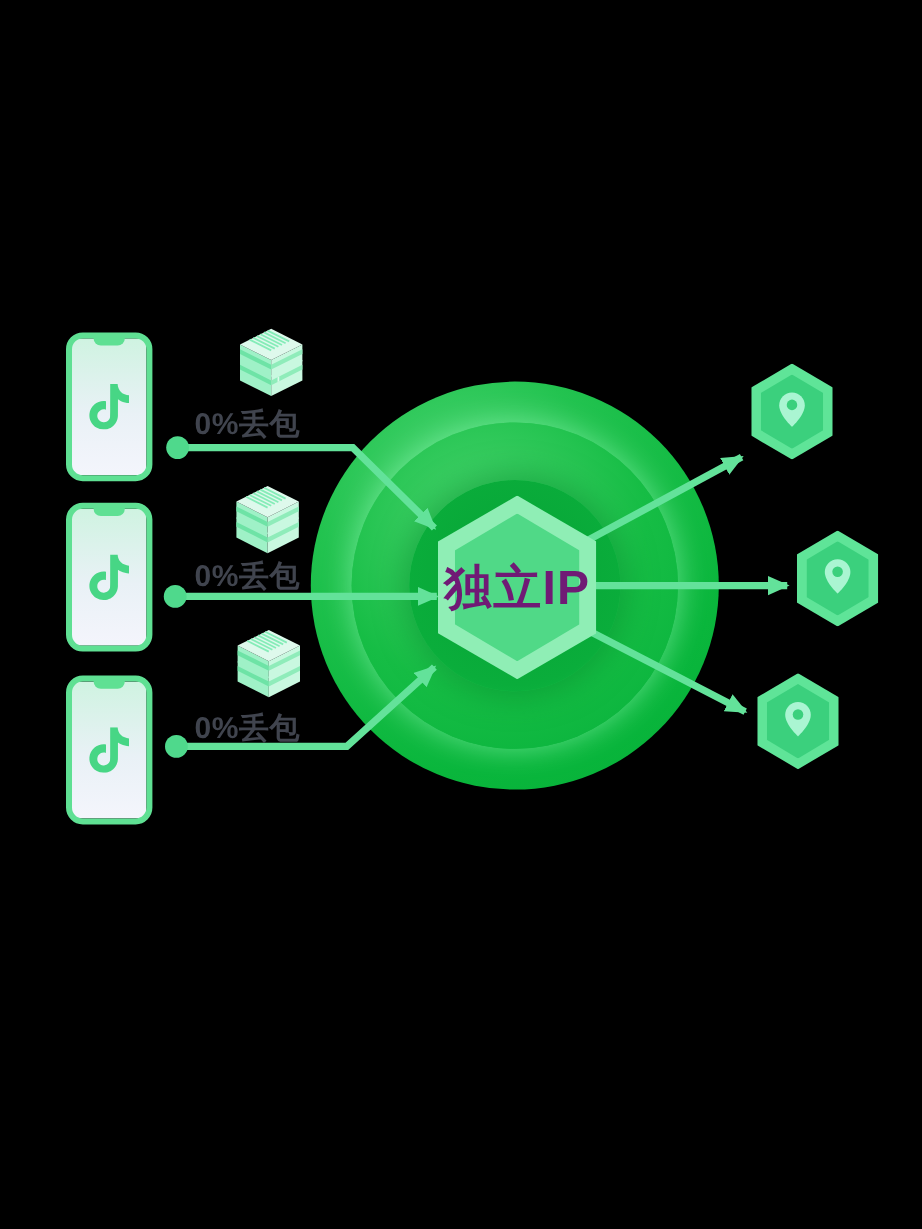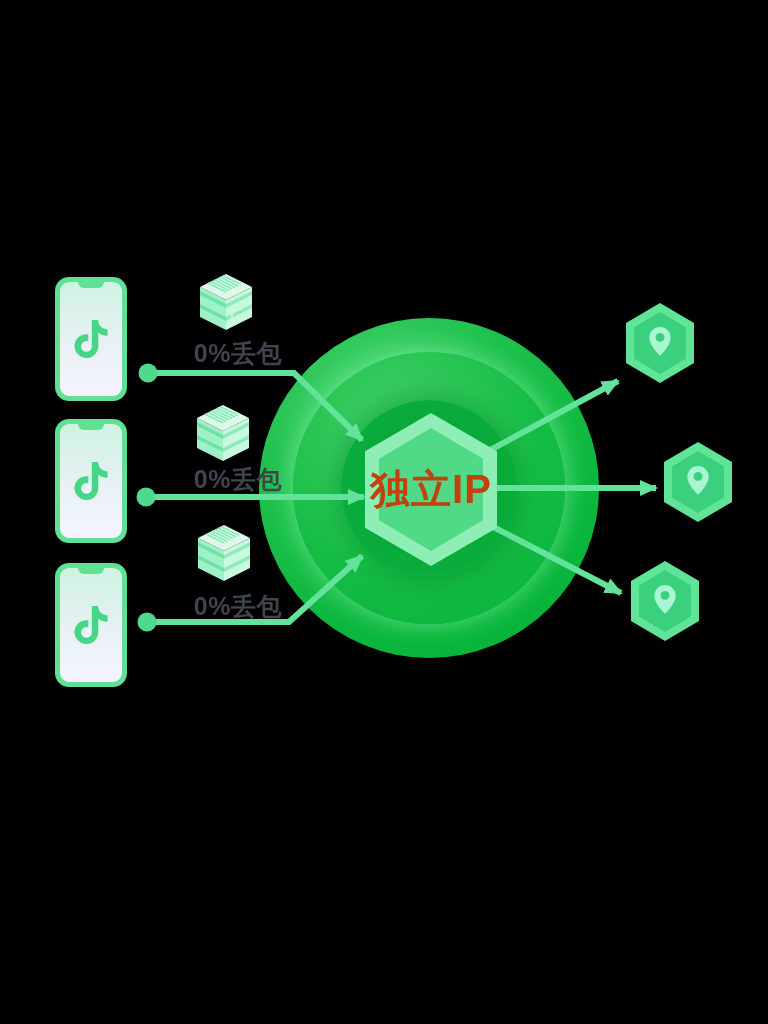--- a/index.html
+++ b/index.html
@@ -32,33 +32,33 @@
   .phone2 { left: 55px; top: 419px; }
   .phone3 { left: 55px; top: 563px; }
 
   
   .server { width: 64px; height: 60px; z-index: 3; }
   .server1 { left: 194px; top: 273px; }
   .server2 { left: 191px; top: 404px; }
   .server3 { left: 192px; top: 524px; }
 
   
-  .pl-label { width: 120px; text-align: right; font-size: 25px; font-weight: bold;
+  .pl-label { width: 120px; text-align: left; font-size: 25px; font-weight: bold;
     color: #40444e; z-index: 3; letter-spacing: 0.5px; }
   .pl1 { left: 162px; top: 337px; }
   .pl2 { left: 162px; top: 463px; }
   .pl3 { left: 162px; top: 590px; }
 
   
   .hex { clip-path: polygon(50% 0%, 100% 25%, 100% 75%, 50% 100%, 0% 75%, 0% 25%); }
   .hub { left: 365px; top: 413px; width: 132px; height: 153px; background: #8feeb5;
     z-index: 3; display: flex; align-items: center; justify-content: center; }
   .hub-inner { position: absolute; left: 14px; top: 15px; width: 104px; height: 123px;
     background: #50d987; display: flex; align-items: center; justify-content: center; }
-  .hub-label { position: relative; z-index: 1; color: #c2410c; font-size: 40px;
+  .hub-label { position: relative; z-index: 1; color: #701a75; font-size: 40px;
     font-weight: bold; letter-spacing: 1px; white-space: nowrap; }
 
   
   .pin-node { width: 68px; height: 80px; background: #5fe498; z-index: 3;
     display: flex; align-items: center; justify-content: center; }
   .pin-node .pin-inner { position: absolute; left: 8px; top: 9px; width: 52px; height: 62px;
     background: #3bd07d; display: flex; align-items: center; justify-content: center; }
   .pin-node svg { position: relative; z-index: 1; }
   .pin1 { left: 626px; top: 303px; }
   .pin2 { left: 664px; top: 442px; }

